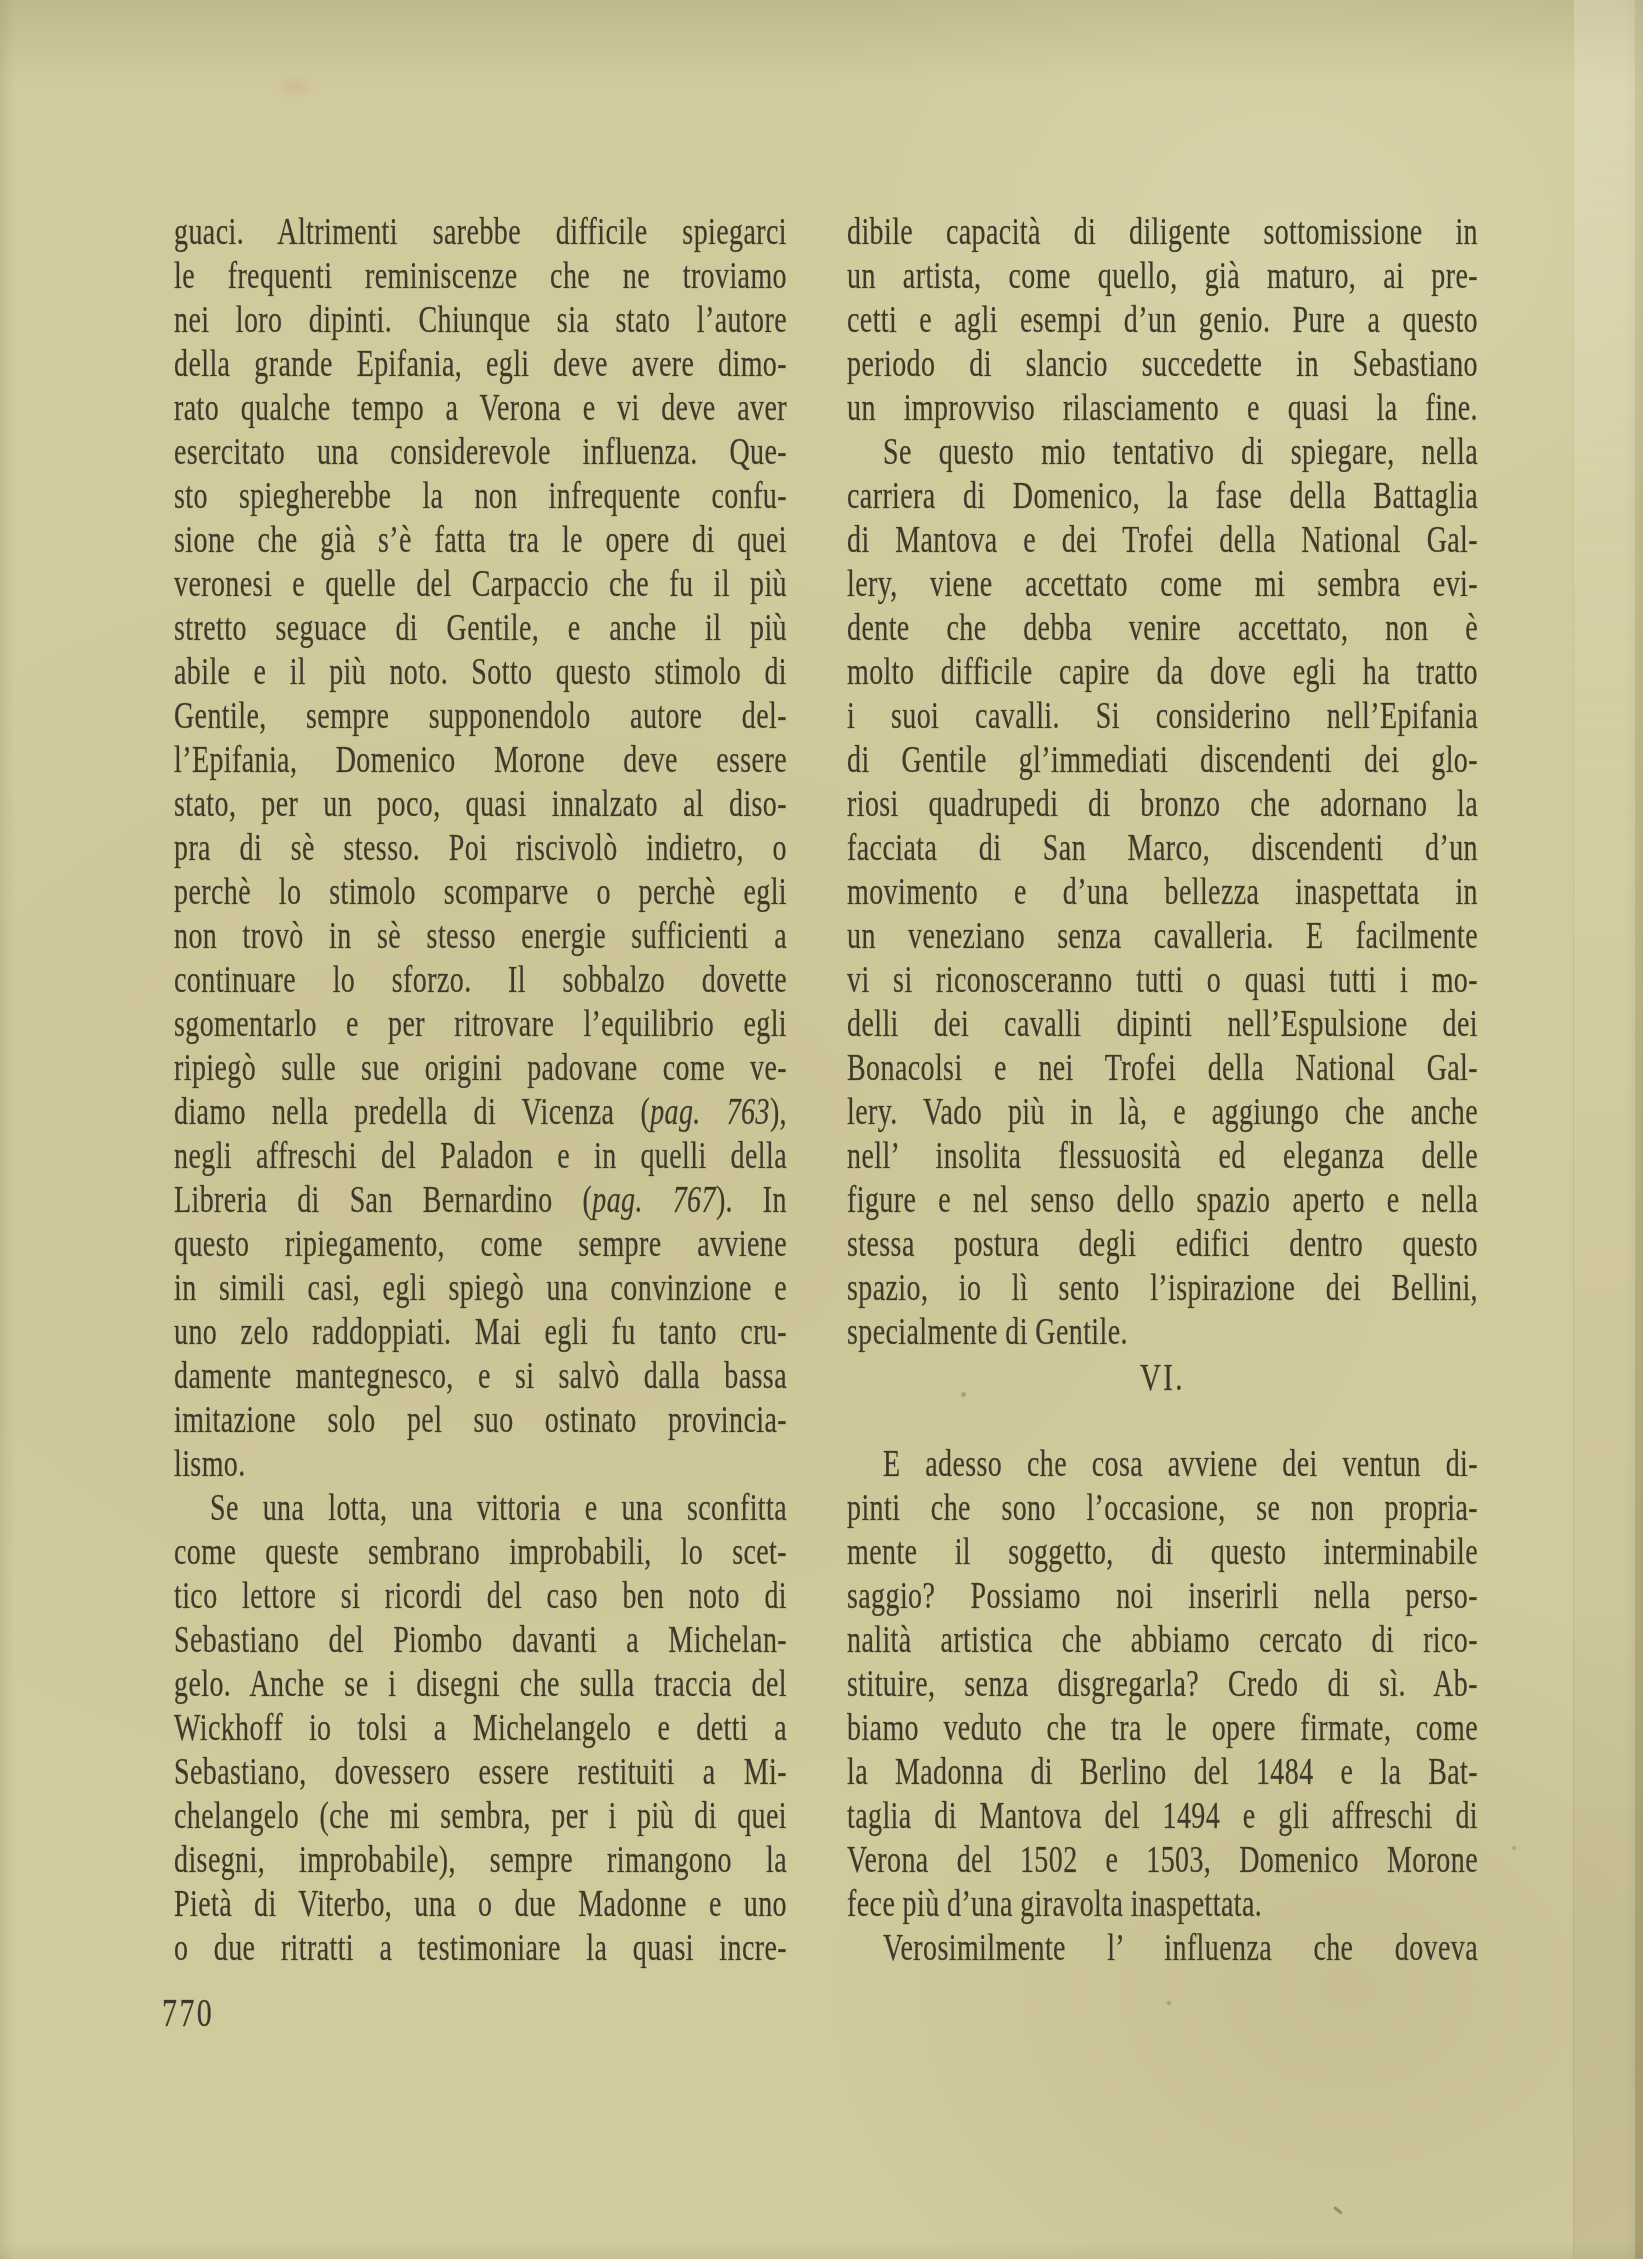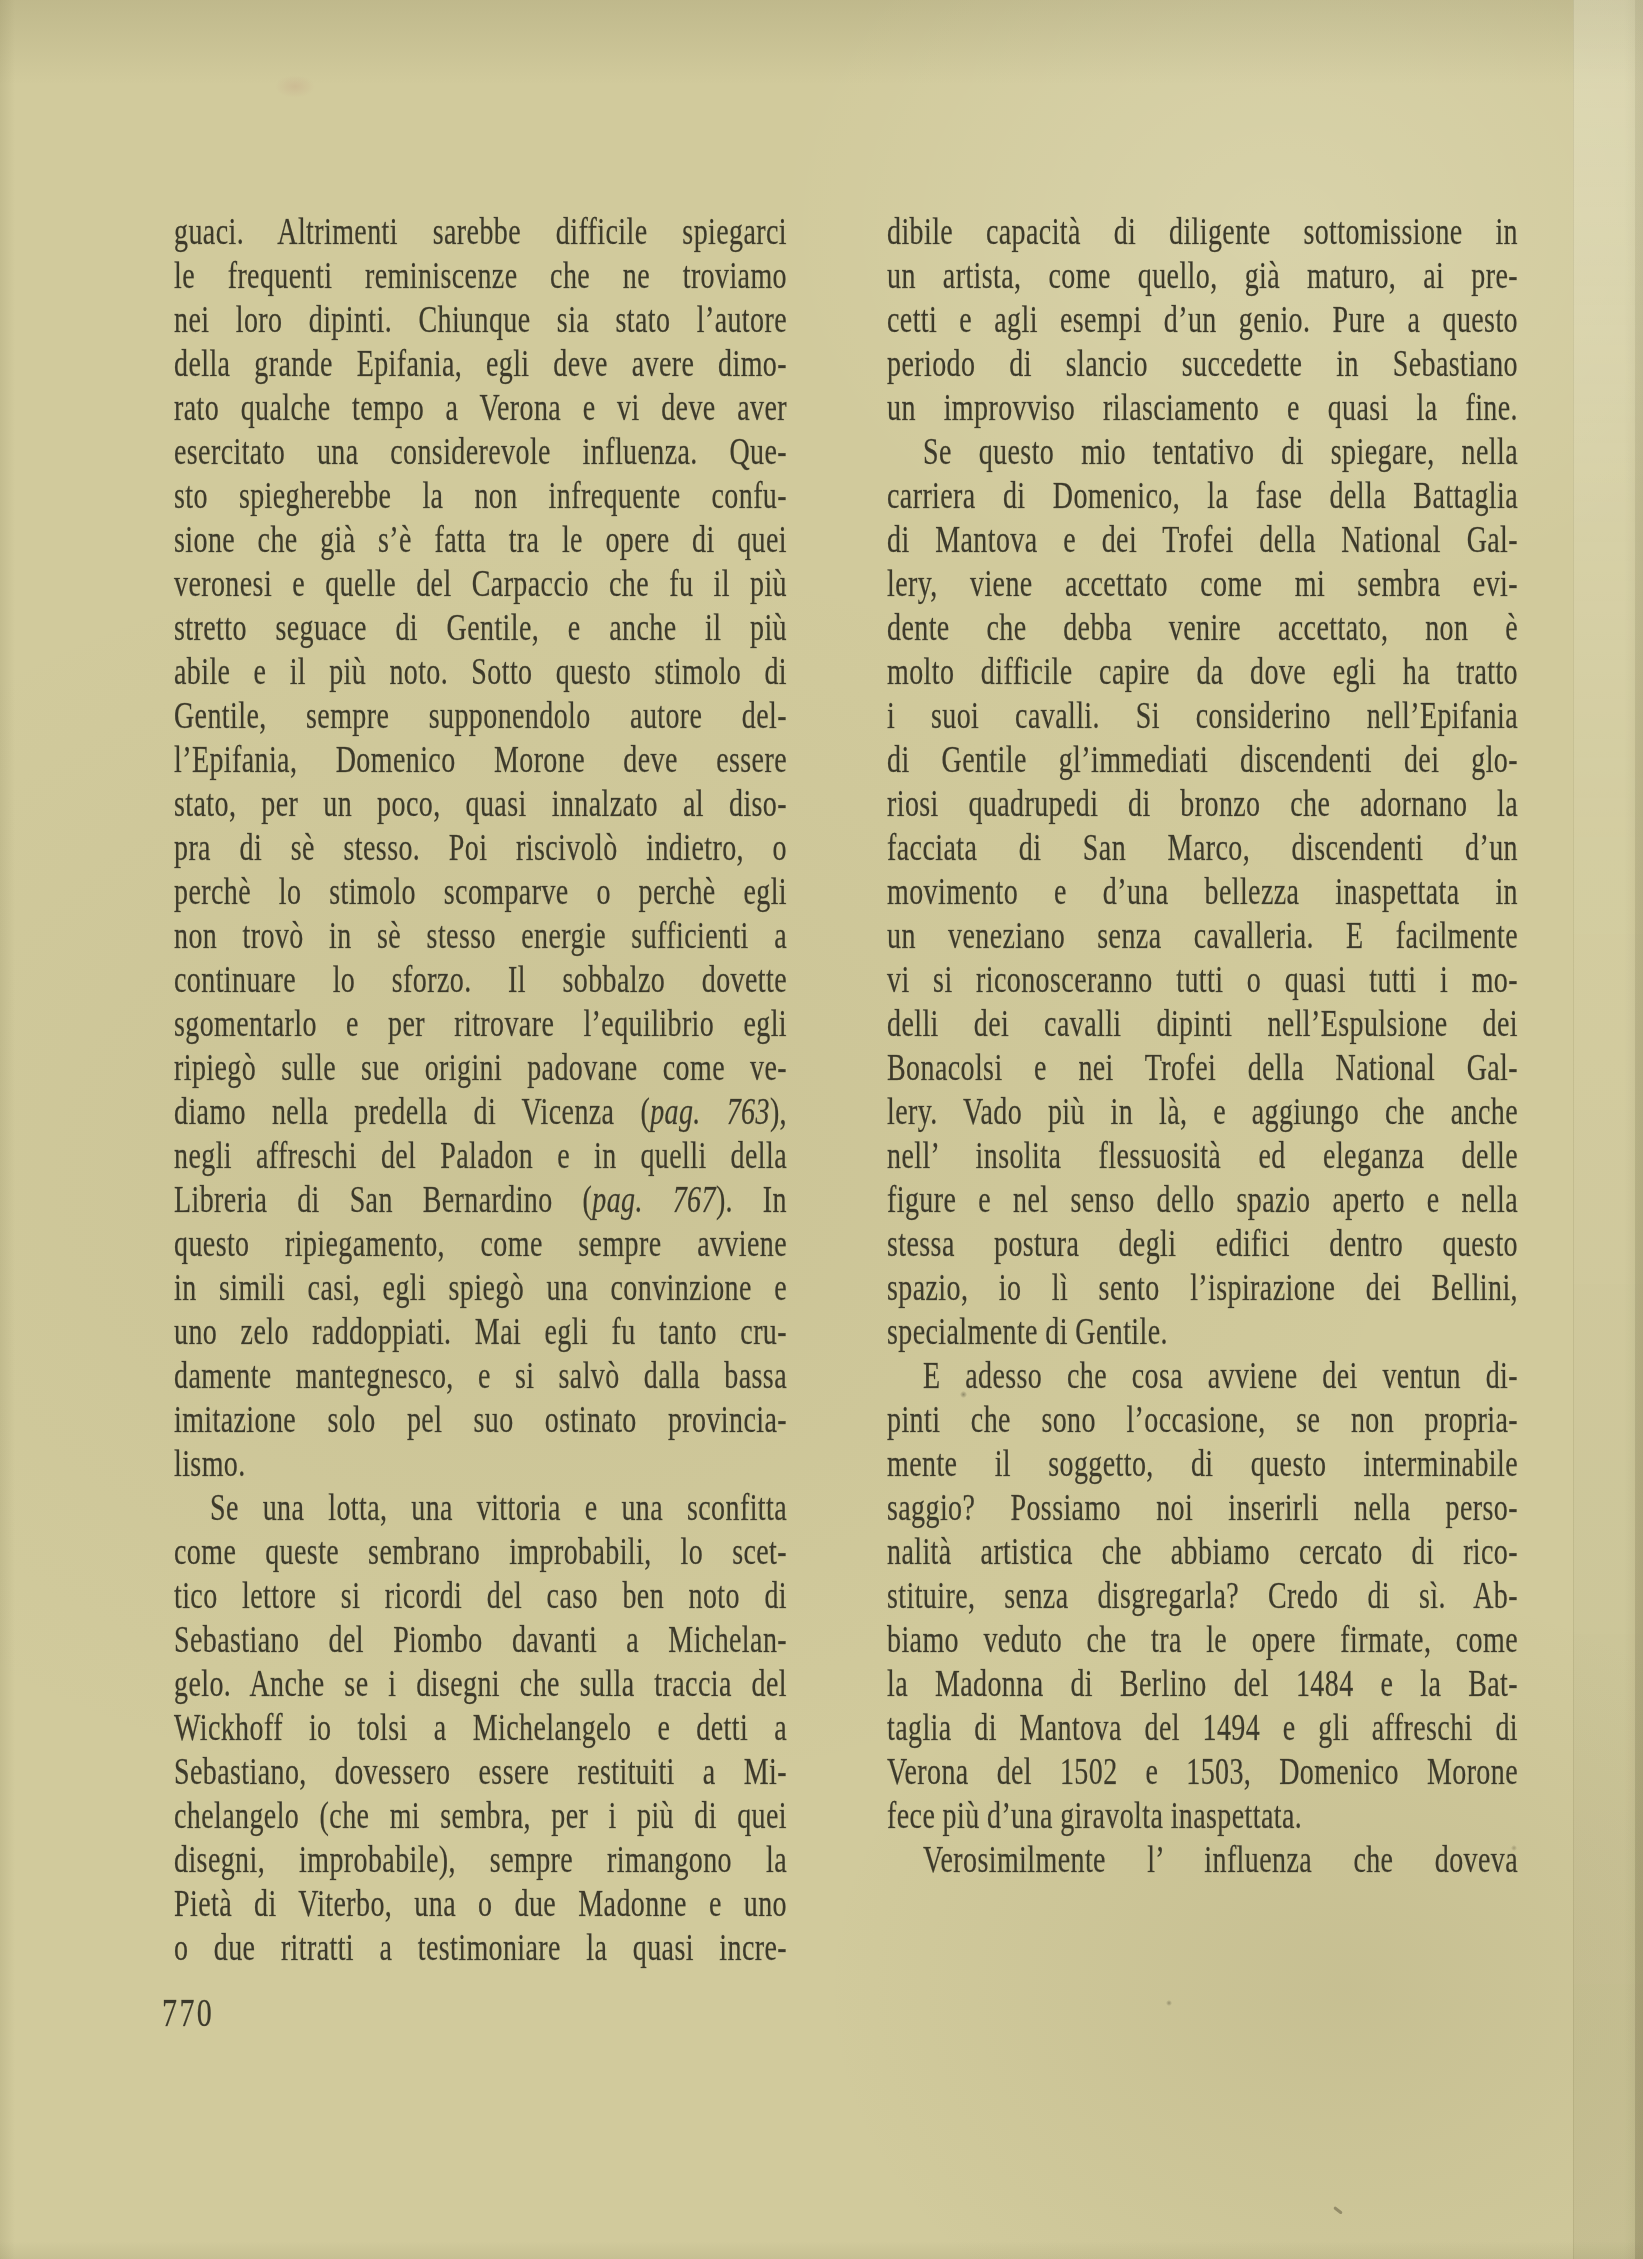--- a/index.html
+++ b/index.html
@@ -32,21 +32,21 @@
     background:linear-gradient(to bottom, rgba(96,88,52,0.10), rgba(84,76,44,0.22));
   }
   .col{
     position:absolute;top:212px;
     font-size:28px;
     color:#3d3a2b;
     letter-spacing:0.4px;
     -webkit-text-stroke:0.3px rgba(61,58,43,0.55);
   }
   #col-left{left:174px;width:613px;}
-  #col-right{left:847px;width:631px;margin-left:40px;}
+  #col-right{left:847px;width:631px;}
   .line{
     height:44px;line-height:44px;
     text-align:justify;text-align-last:justify;
     white-space:nowrap;
     transform:scaleY(1.32);transform-origin:0 60%;
   }
   .line.end{text-align-last:left;}
   .line.ind{text-indent:36px;}
   .heading-block{height:88px;}
   .heading-block .vi{
@@ -157,20 +157,23 @@
         <div class="line">vi si riconosceranno tutti o quasi tutti i mo-</div>
         <div class="line">delli dei cavalli dipinti nell’Espulsione dei</div>
         <div class="line">Bonacolsi e nei Trofei della National Gal-</div>
         <div class="line">lery. Vado più in là, e aggiungo che anche</div>
         <div class="line">nell’ insolita flessuosità ed eleganza delle</div>
         <div class="line">figure e nel senso dello spazio aperto e nella</div>
         <div class="line">stessa postura degli edifici dentro questo</div>
         <div class="line">spazio, io lì sento l’ispirazione dei Bellini,</div>
         <div class="line end">specialmente di Gentile.</div>
       </div>
+    <div class="heading-block">
+      <div class="vi">VI.</div>
+    </div>
     <div>
         <div class="line ind">E adesso che cosa avviene dei ventun di-</div>
         <div class="line">pinti che sono l’occasione, se non propria-</div>
         <div class="line">mente il soggetto, di questo interminabile</div>
         <div class="line">saggio? Possiamo noi inserirli nella perso-</div>
         <div class="line">nalità artistica che abbiamo cercato di rico-</div>
         <div class="line">stituire, senza disgregarla? Credo di sì. Ab-</div>
         <div class="line">biamo veduto che tra le opere firmate, come</div>
         <div class="line">la Madonna di Berlino del 1484 e la Bat-</div>
         <div class="line">taglia di Mantova del 1494 e gli affreschi di</div>

